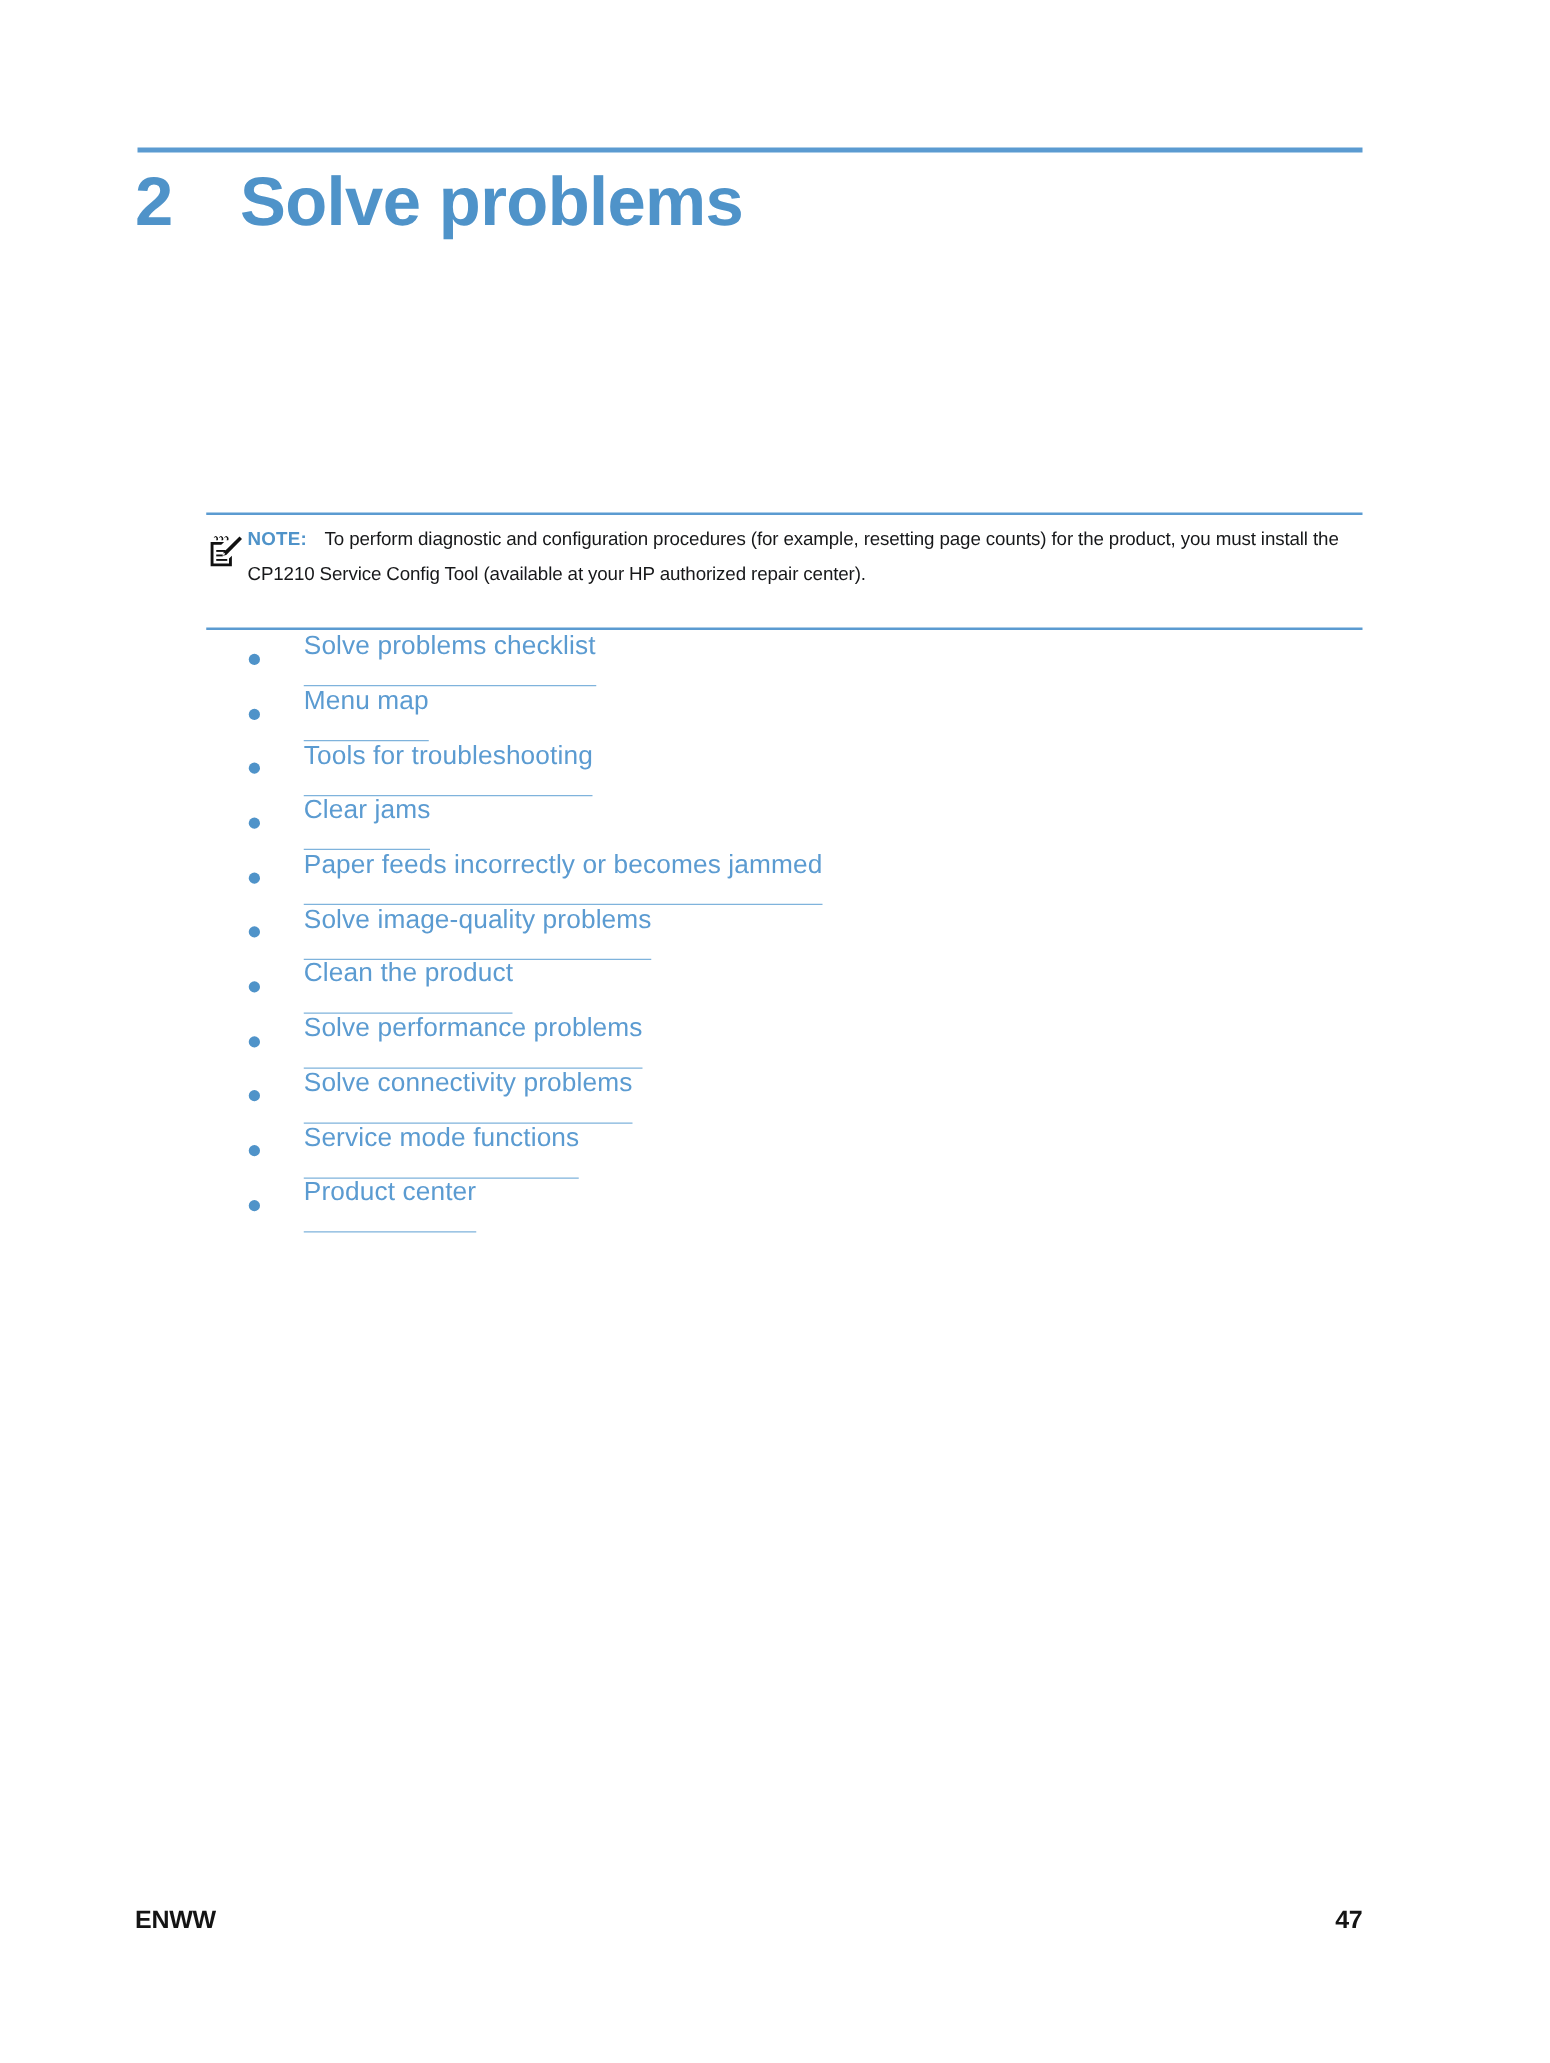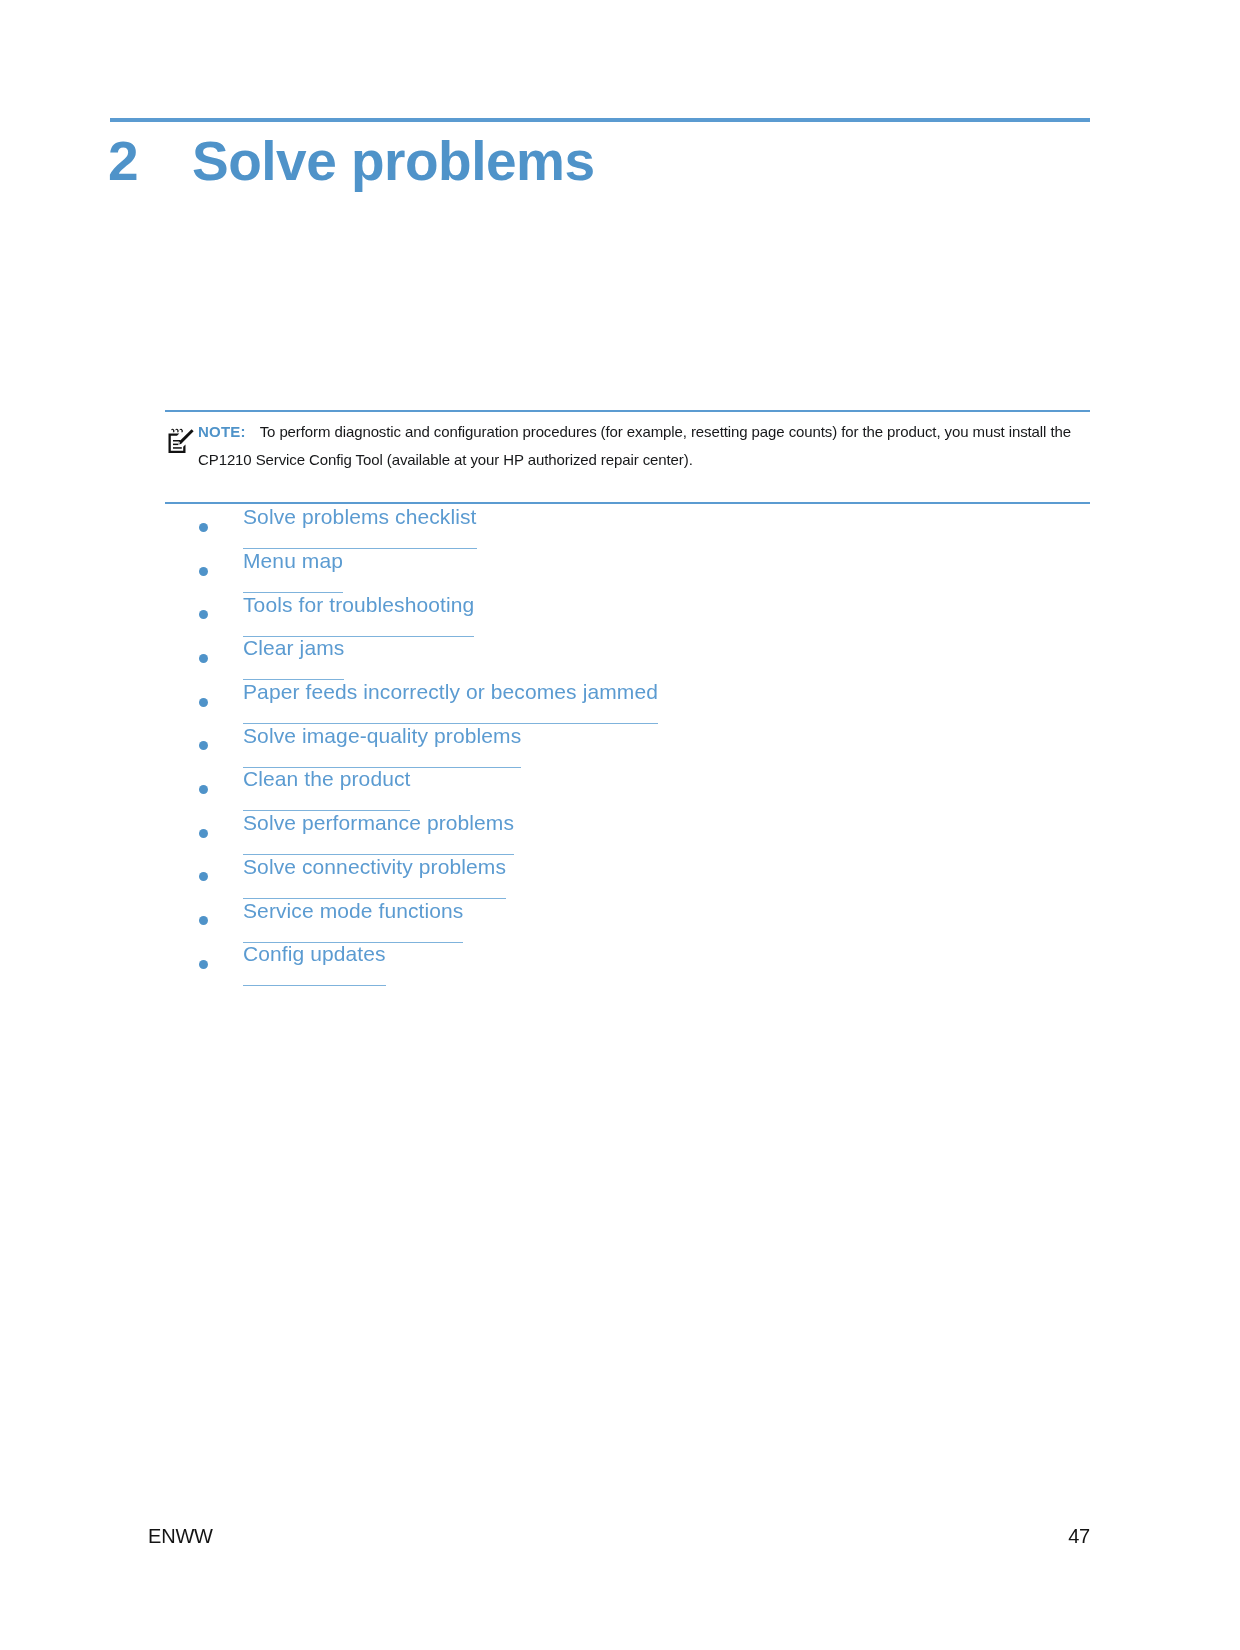--- a/index.html
+++ b/index.html
@@ -135,22 +135,22 @@
     left: 108px;
     top: 1525px;
     width: 982px;
     display: flex;
     justify-content: space-between;
     align-items: baseline;
     font-size: 20px;
     color: #141414;
     letter-spacing: -0.2px;
   }
-  .footer-left { font-weight: normal; margin-left: 40px; }
-  .footer-right { font-weight: normal; }
+  .footer-left { font-weight: bold; }
+  .footer-right { font-weight: bold; }
 </style>
 </head>
 <body>
 
 <div class="page">
 
   <div class="chapter-rule"></div>
 
   <div class="chapter-head">
     <span class="chapter-number">2</span>
@@ -216,21 +216,21 @@
     <div class="toc-item">
       <span class="toc-bullet"></span>
       <a class="toc-link">Solve connectivity problems</a>
     </div>
     <div class="toc-item">
       <span class="toc-bullet"></span>
       <a class="toc-link">Service mode functions</a>
     </div>
     <div class="toc-item">
       <span class="toc-bullet"></span>
-      <a class="toc-link">Config updates</a>
+      <a class="toc-link">Product center</a>
     </div>
   </div>
 
   <div class="footer">
     <span class="footer-left">ENWW</span>
     <span class="footer-right">47</span>
   </div>
 
 </div>
 

